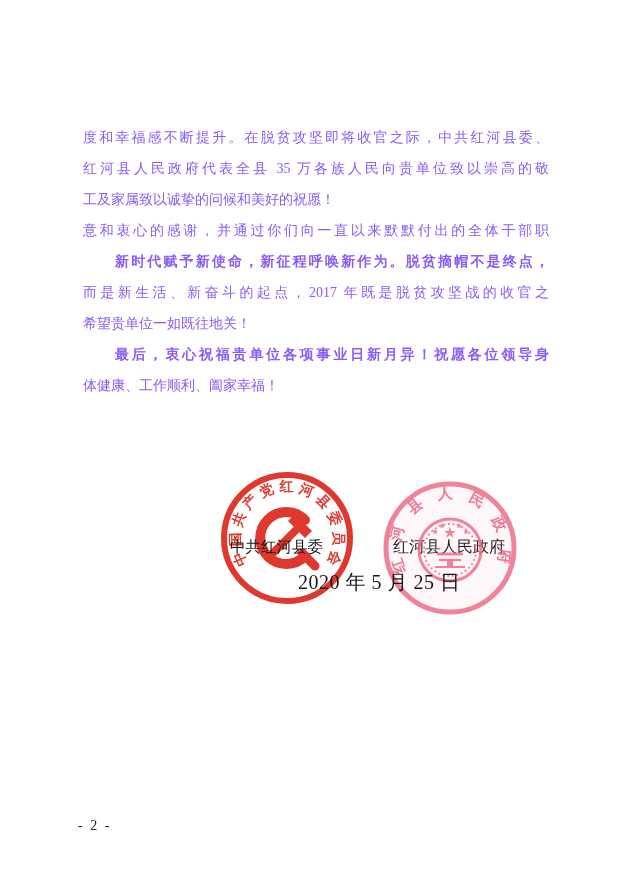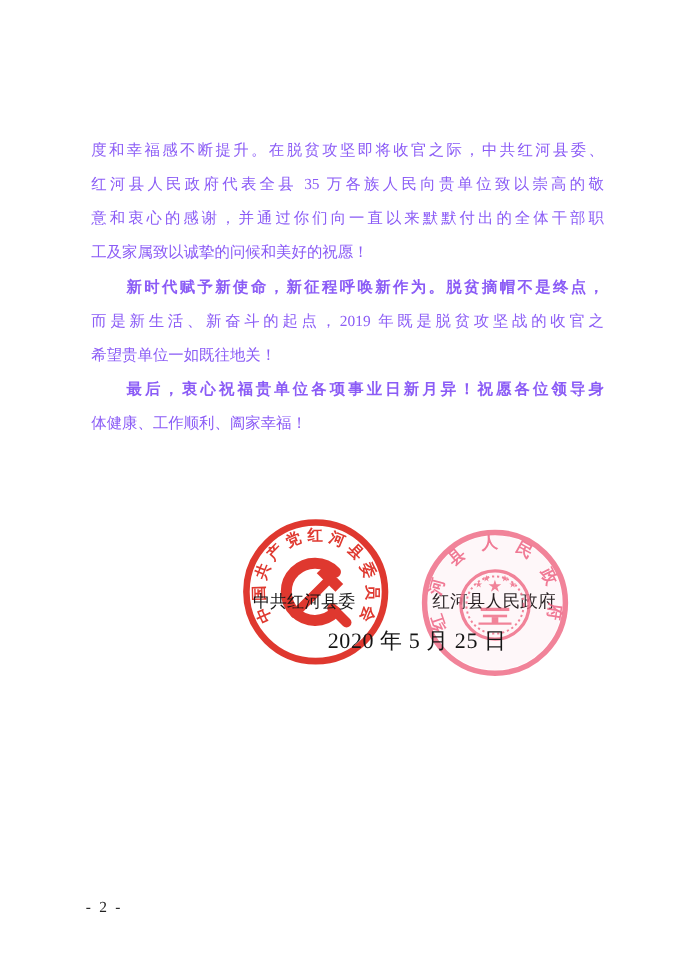--- a/index.html
+++ b/index.html
@@ -40,24 +40,24 @@
   }
 </style>
 </head>
 <body>
 
 <div class="page">
 
   <div class="letter">
     <div class="doc-line jl">度和幸福感不断提升。在脱贫攻坚即将收官之际，中共红河县委、</div>
     <div class="doc-line jl">红河县人民政府代表全县 35 万各族人民向贵单位致以崇高的敬</div>
+    <div class="doc-line">工及家属致以诚挚的问候和美好的祝愿！</div>
     <div class="doc-line jl">意和衷心的感谢，并通过你们向一直以来默默付出的全体干部职</div>
-    <div class="doc-line">工及家属致以诚挚的问候和美好的祝愿！</div>
     <div class="doc-line jl indent">新时代赋予新使命，新征程呼唤新作为。脱贫摘帽不是终点，</div>
-    <div class="doc-line jl">而是新生活、新奋斗的起点，2019 年既是脱贫攻坚战的收官之</div>
+    <div class="doc-line jl">而是新生活、新奋斗的起点，2017 年既是脱贫攻坚战的收官之</div>
     <div class="doc-line">希望贵单位一如既往地关！</div>
     <div class="doc-line jl indent">最后，衷心祝福贵单位各项事业日新月异！祝愿各位领导身</div>
     <div class="doc-line">体健康、工作顺利、阖家幸福！</div>
   </div>
 
   <div class="sig sig-left">中共红河县委</div>
   <div class="sig sig-right">红河县人民政府</div>
   <div class="sig sig-date">2020 年 5 月 25 日</div>
 
   <svg class="seal seal-left" width="140" height="140" viewBox="0 0 140 140">

